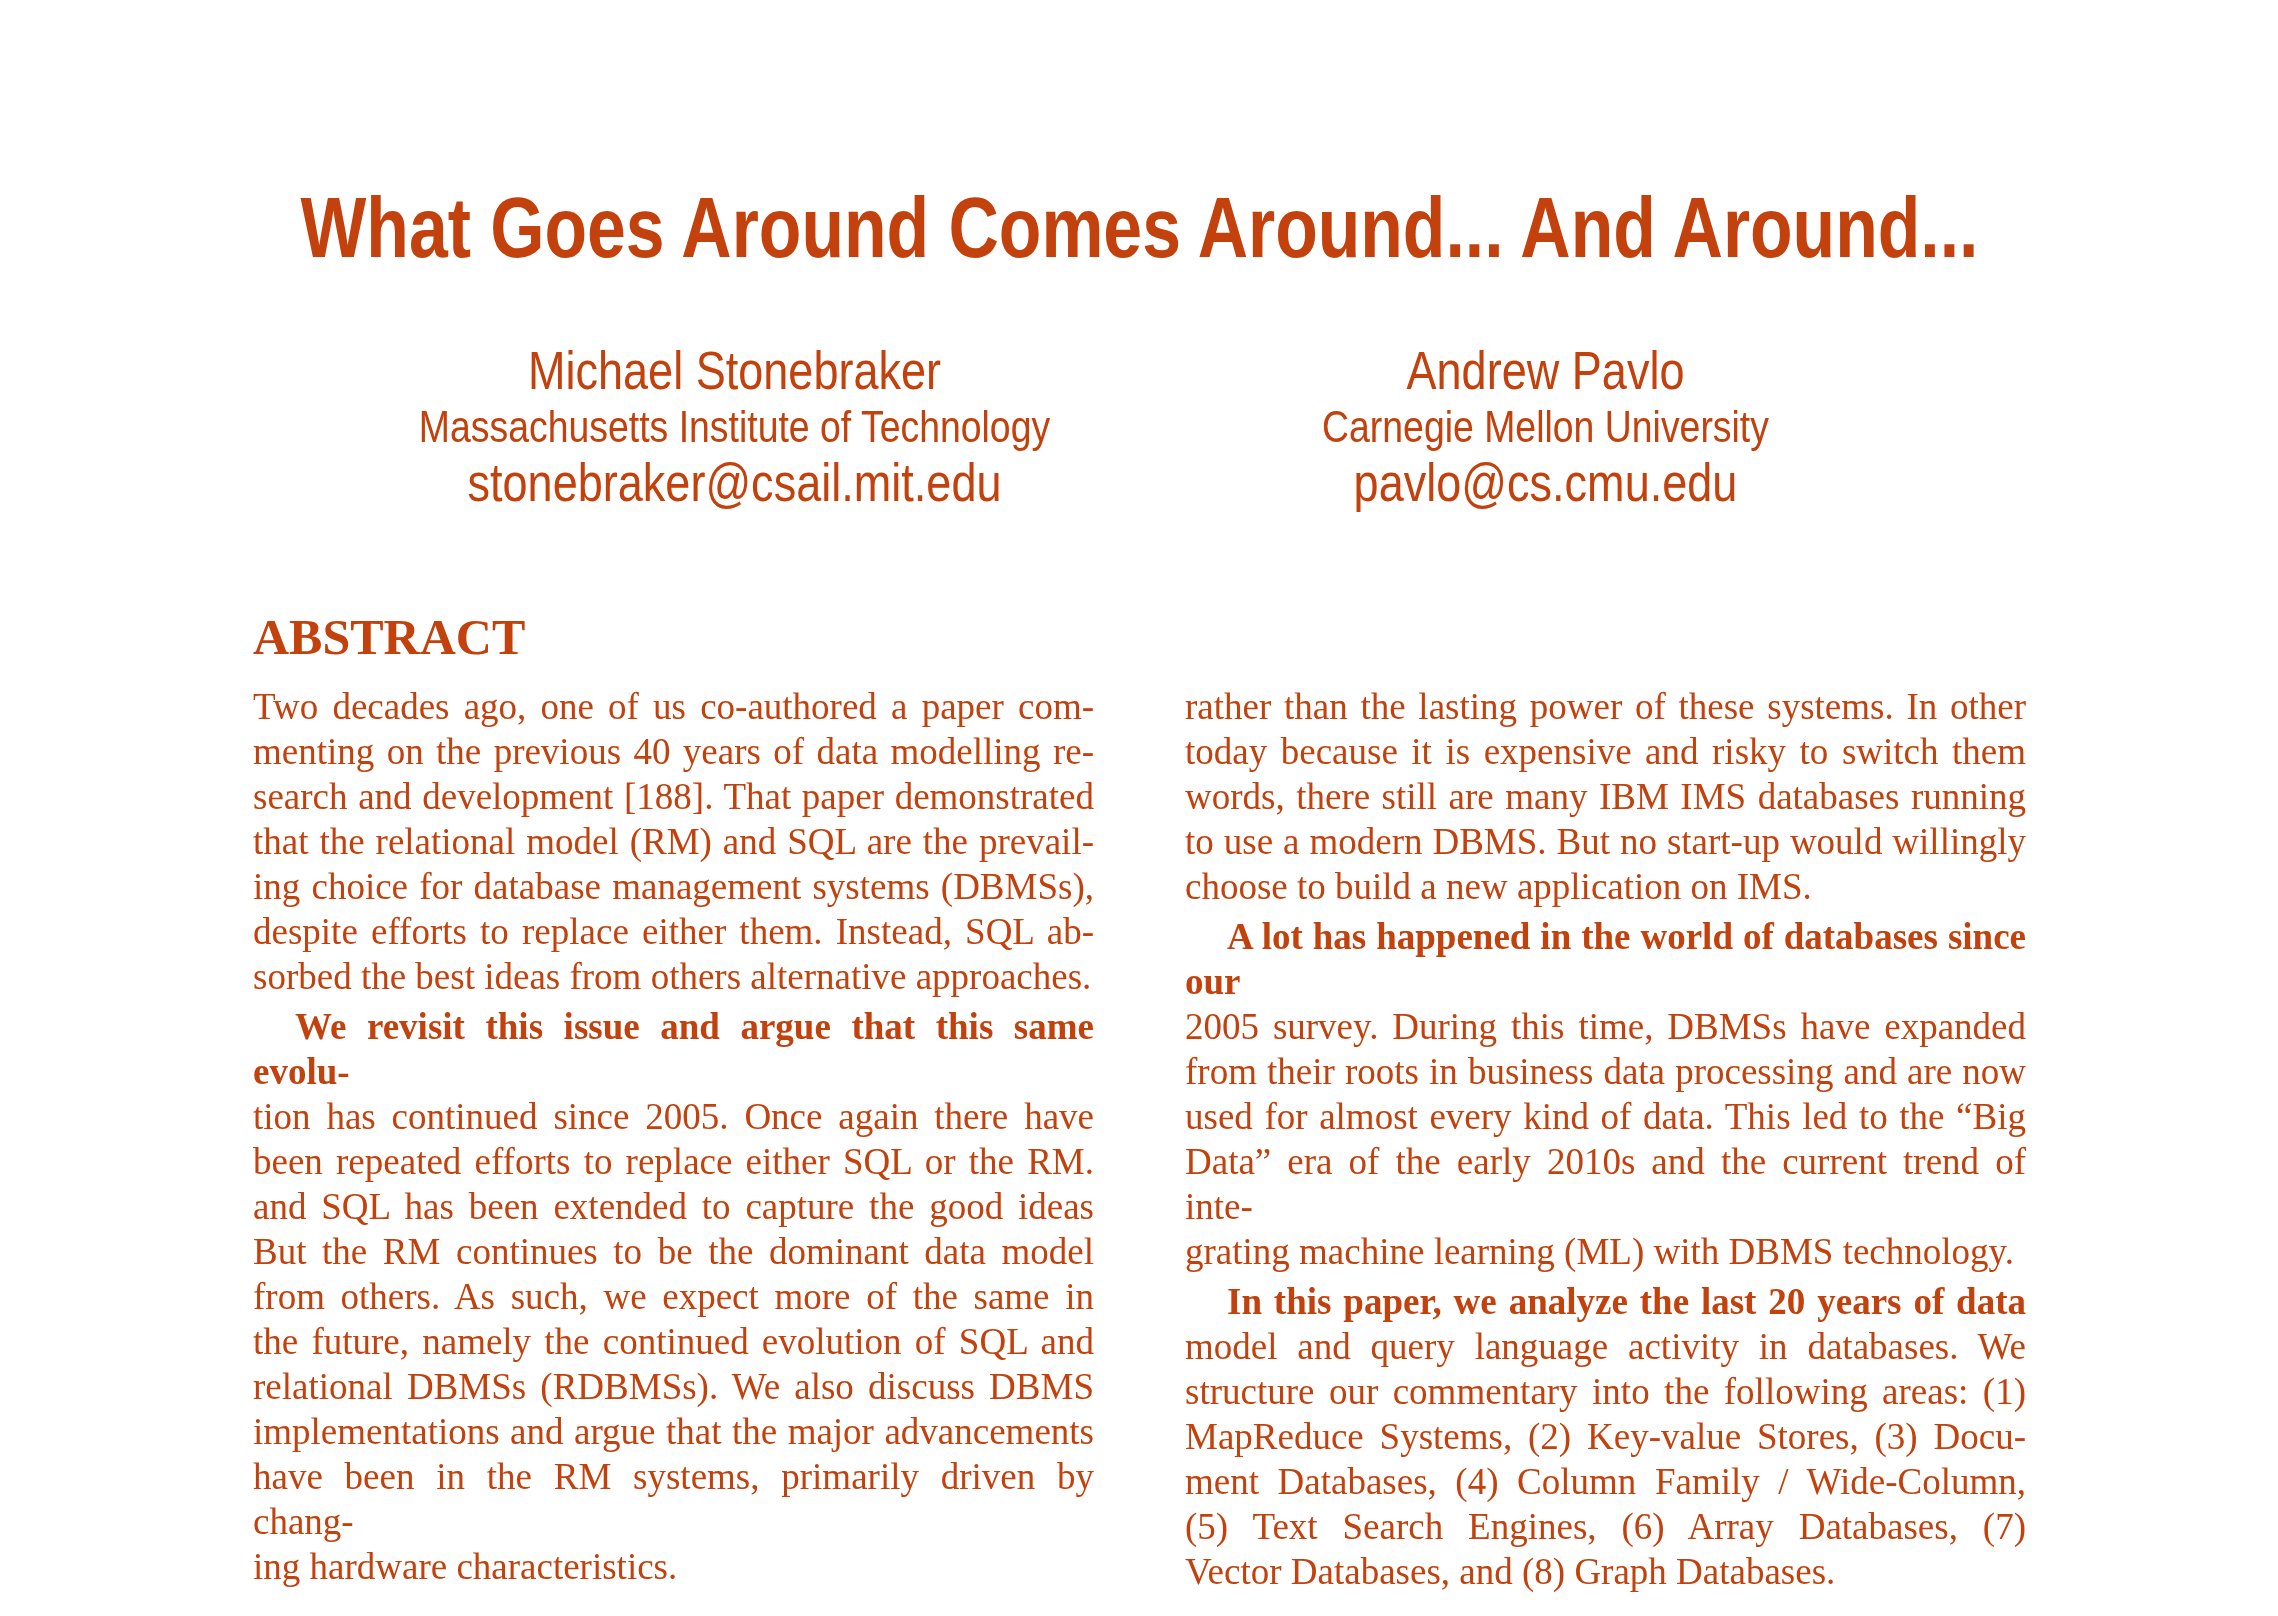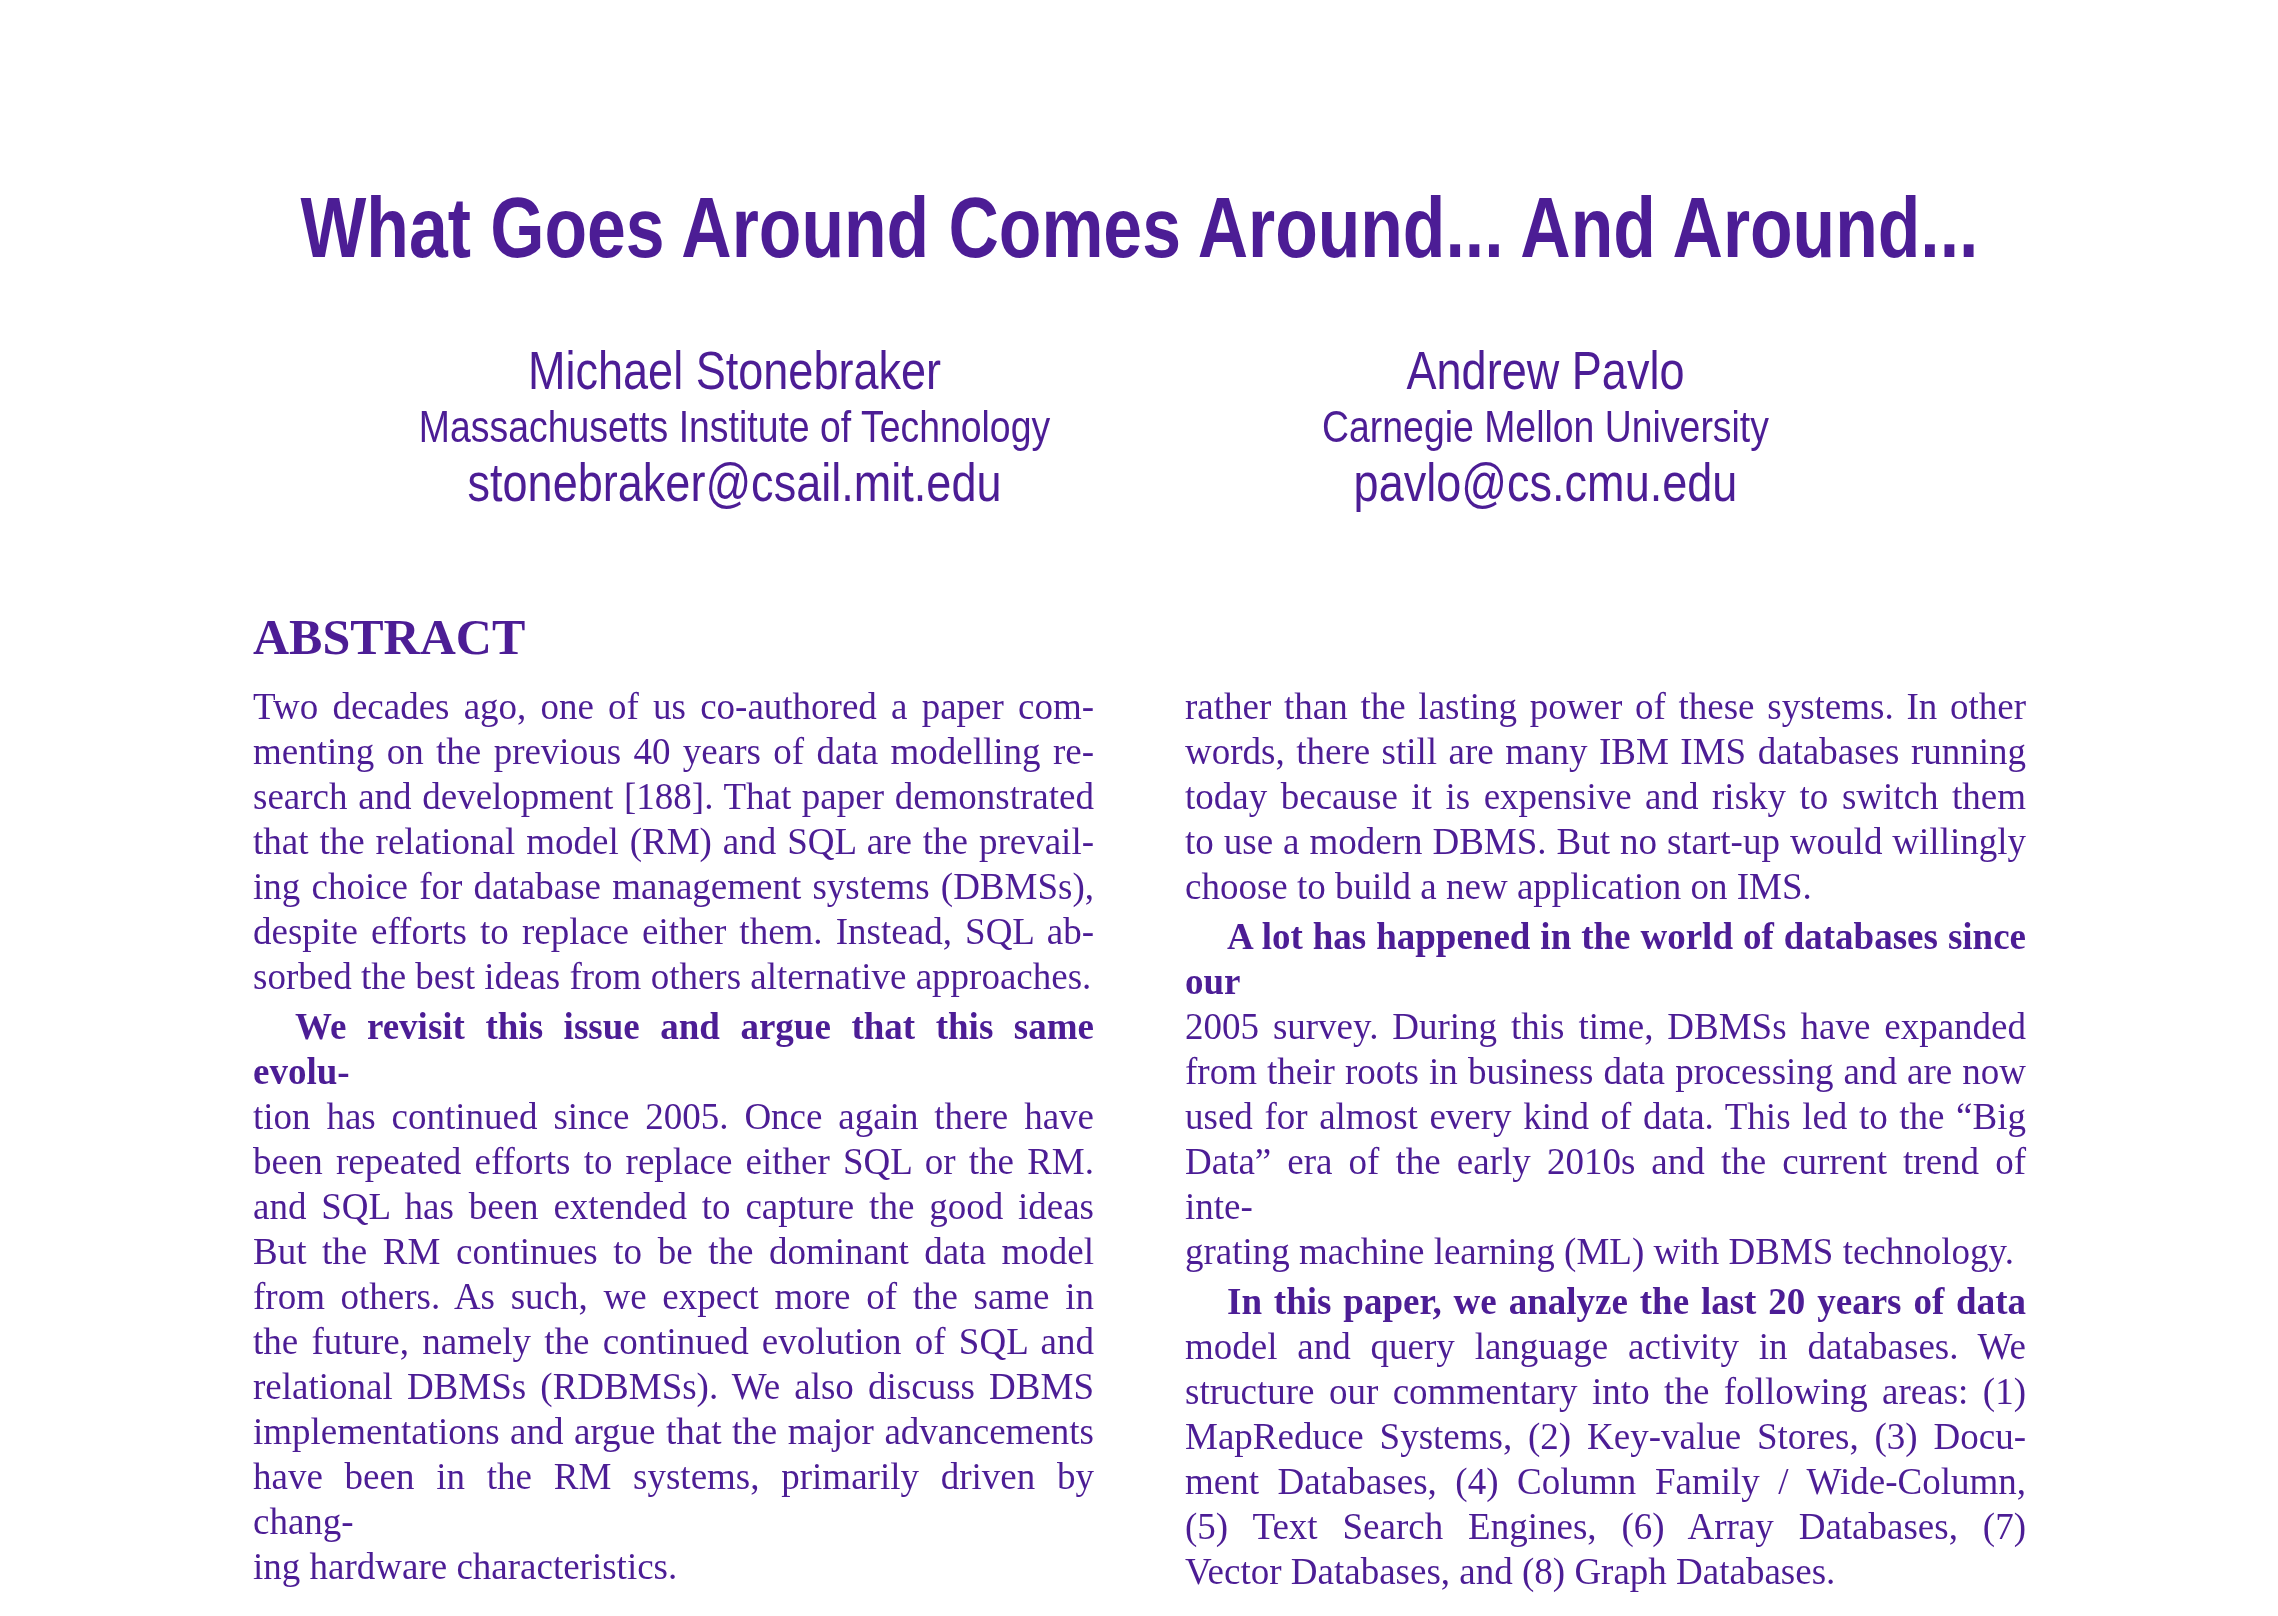--- a/index.html
+++ b/index.html
@@ -1,19 +1,19 @@
 <!DOCTYPE html>
 <html><head>
 <meta charset="utf-8">
 <style>
   html,body{margin:0;padding:0;background:#ffffff;}
   .page{
     position:relative;
     width:2279px;height:1616px;
-    background:#ffffff;color:#4c1d95;
+    background:#ffffff;color:#c2410c;
     overflow:hidden;
     font-family:"Liberation Serif",serif;
   }
   .title{
     margin:179px 0 0 0;
     text-align:center;
     font-family:"Liberation Sans",sans-serif;
     font-weight:bold;
     font-size:85px;
     line-height:97px;
@@ -113,22 +113,22 @@
           <div class="pline last"><span>ing hardware characteristics.</span></div>
         </div>
       <div class="section-heading">
         <span class="sec-num">1</span><span class="sec-title">Introduction</span>
       </div>
     </div>
 
     <div class="col rightcol">
       <div class="para">
           <div class="pline"><span>rather than the lasting power of these systems. In other</span></div>
+          <div class="pline"><span>today because it is expensive and risky to switch them</span></div>
           <div class="pline"><span>words, there still are many IBM IMS databases running</span></div>
-          <div class="pline"><span>today because it is expensive and risky to switch them</span></div>
           <div class="pline"><span>to use a modern DBMS. But no start-up would willingly</span></div>
           <div class="pline last"><span>choose to build a new application on IMS.</span></div>
         </div>
       <div class="para">
           <div class="pline indent"><span>A lot has happened in the world of databases since our</span></div>
           <div class="pline"><span>2005 survey. During this time, DBMSs have expanded</span></div>
           <div class="pline"><span>from their roots in business data processing and are now</span></div>
           <div class="pline"><span>used for almost every kind of data. This led to the “Big</span></div>
           <div class="pline"><span>Data” era of the early 2010s and the current trend of inte-</span></div>
           <div class="pline last"><span>grating machine learning (ML) with DBMS technology.</span></div>

